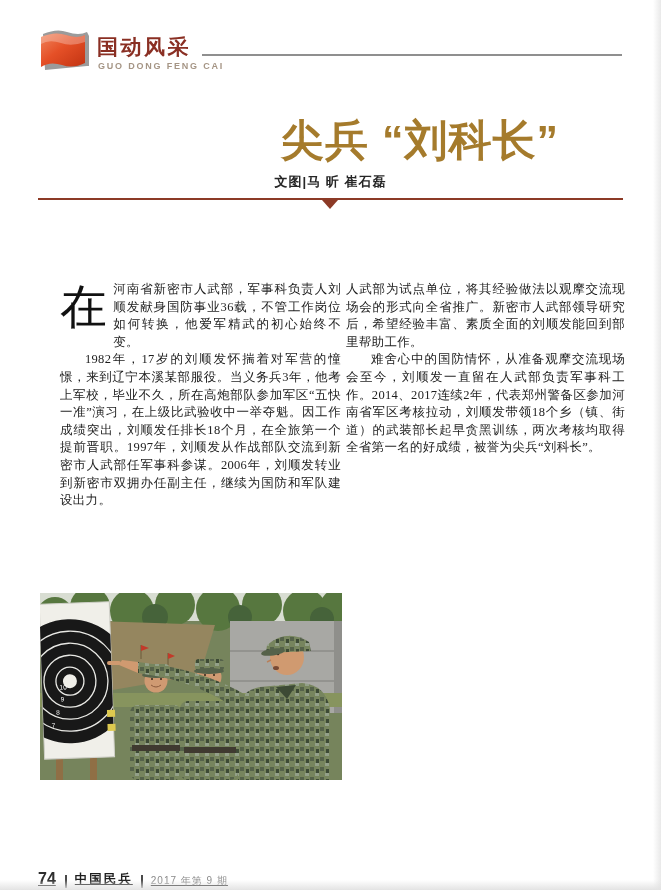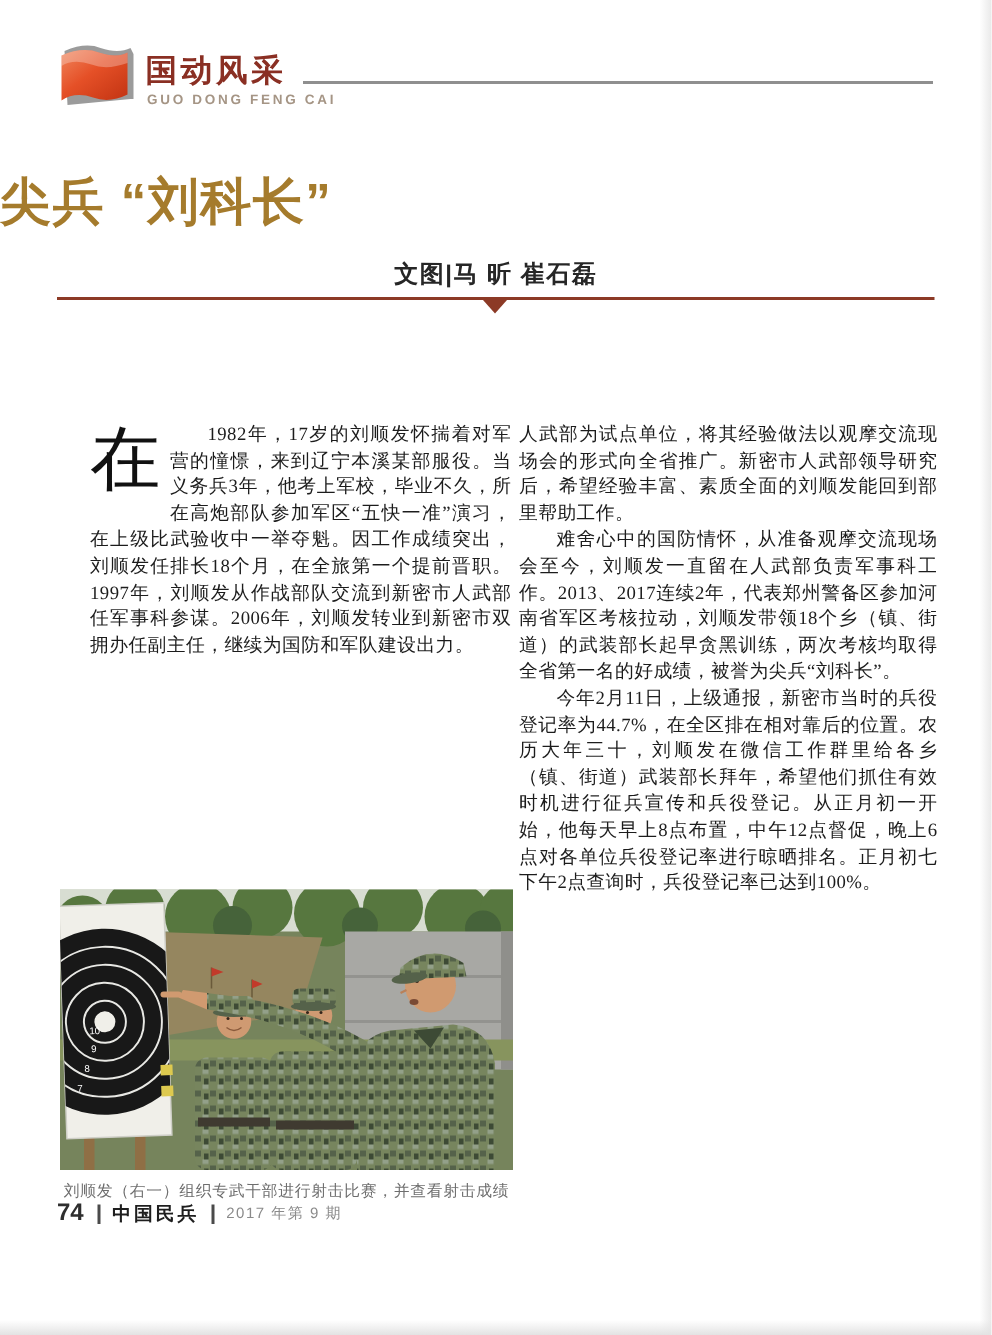--- a/index.html
+++ b/index.html
@@ -6,47 +6,47 @@
   .page{position:relative;width:661px;height:890px;background:#ffffff;overflow:hidden;
         font-family:"Liberation Serif","DejaVu Serif",serif;}
   
   .flag-icon{position:absolute;left:37px;top:26px;width:55px;height:52px;}
   .section-title{position:absolute;left:97px;top:33px;font-family:"Liberation Sans","DejaVu Sans",sans-serif;
         font-weight:bold;font-size:21px;letter-spacing:2.5px;color:#8a2f23;}
   .section-subtitle{position:absolute;left:98px;top:61px;font-family:"Liberation Sans","DejaVu Sans",sans-serif;
         font-weight:bold;font-size:9px;letter-spacing:1.8px;color:#a59585;}
   .header-line{position:absolute;left:202px;top:54px;width:420px;height:2px;background:#8f8f8f;}
   
-  .article-title{position:absolute;left:0;top:112px;width:559px;text-align:left;
+  .article-title{position:absolute;left:0;top:112px;width:559px;text-align:right;
         font-family:"Liberation Sans","DejaVu Sans",sans-serif;font-weight:bold;
-        font-size:34px;letter-spacing:1px;color:#a57b2c;}
+        font-size:43px;letter-spacing:1px;color:#a57b2c;}
   .byline{position:absolute;left:0;top:173px;width:661px;text-align:center;
         font-family:"Liberation Sans","DejaVu Sans",sans-serif;font-weight:bold;
-        font-size:16px;letter-spacing:1px;color:#262626;}
+        font-size:13px;letter-spacing:1px;color:#262626;}
   .title-rule{position:absolute;left:38px;top:198px;width:585px;height:2px;background:#8c3a26;}
   .title-rule-triangle{position:absolute;left:322px;top:200px;width:0;height:0;
         border-left:8px solid transparent;border-right:8px solid transparent;border-top:9px solid #8c3a26;}
   
   .col{position:absolute;top:281px;font-size:12.5px;line-height:17.6px;color:#1c1c1c;
         text-align:justify;letter-spacing:0.3px;}
   .col-left{left:60px;width:281px;}
   .col-right{left:346px;width:279px;}
   .col p{margin:0;}
   .col p.indent{text-indent:2em;}
   .dropcap{float:left;font-size:47px;line-height:48px;height:51px;padding:2px 6px 0 0;color:#111;}
   .endmark{display:inline-block;width:9px;height:11px;background:#c03028;border-radius:2px;
         margin-left:4px;vertical-align:-1px;box-shadow:inset 0 0 0 1.5px #c03028,inset 0 0 0 2.5px #f3d9d4;}
   
   .photo{position:absolute;left:40px;top:593px;width:302px;height:187px;}
   .photo svg{display:block;width:100%;height:100%;}
   .photo-caption{position:absolute;left:40px;top:787px;width:302px;text-align:center;
         font-family:"Liberation Sans","DejaVu Sans",sans-serif;font-size:10.5px;color:#6e6e6e;letter-spacing:0.5px;}
   
-  .footer{position:absolute;left:38px;top:800px;display:flex;align-items:center;
-        font-family:"Liberation Sans","DejaVu Sans",sans-serif;}
+  .footer{position:absolute;left:38px;top:870px;display:flex;align-items:flex-end;
+        font-family:"Liberation Sans","DejaVu Sans",sans-serif;text-decoration:underline;}
   .page-number{font-weight:bold;font-size:16px;color:#2e2e2e;margin-right:9px;}
   .footer .bar{border-left:2px solid #4a4a4a;height:13px;margin-right:8px;}
   .magazine-name{font-weight:bold;font-size:12.5px;color:#1e1e1e;letter-spacing:2px;margin-right:8px;}
   .issue{font-size:10px;color:#8a8a8a;letter-spacing:1px;}
   
   .edge-right{position:absolute;top:0;right:0;width:8px;height:100%;
         background:linear-gradient(to right,rgba(255,255,255,0),#e9e9e9);}
   .edge-bottom{position:absolute;left:0;bottom:0;width:100%;height:10px;
         background:linear-gradient(to bottom,rgba(255,255,255,0),#e3e3e3);}
 </style>
@@ -72,28 +72,27 @@
   <div class="section-title">国动风采</div>
   <div class="section-subtitle">GUO DONG FENG CAI</div>
   <div class="header-line"></div>
 
   <div class="article-title">尖兵 “刘科长”</div>
   <div class="byline">文图|马 昕  崔石磊</div>
   <div class="title-rule"></div>
   <div class="title-rule-triangle"></div>
 
   <div class="col col-left">
-    <p><span class="dropcap">在</span></p>
+    <p><span class="dropcap">在</span><span>河南省新密市人武部，军事科负责人刘顺发献身国防事业36载，不管工作岗位如何转换，他爱军精武的初心始终不变。</span></p>
     <p class="indent">1982年，17岁的刘顺发怀揣着对军营的憧憬，来到辽宁本溪某部服役。当义务兵3年，他考上军校，毕业不久，所在高炮部队参加军区“五快一准”演习，在上级比武验收中一举夺魁。因工作成绩突出，刘顺发任排长18个月，在全旅第一个提前晋职。1997年，刘顺发从作战部队交流到新密市人武部任军事科参谋。2006年，刘顺发转业到新密市双拥办任副主任，继续为国防和军队建设出力。</p>
   </div>
 
   <div class="col col-right">
     <p>人武部为试点单位，将其经验做法以观摩交流现场会的形式向全省推广。新密市人武部领导研究后，希望经验丰富、素质全面的刘顺发能回到部里帮助工作。</p>
-    <p class="indent">难舍心中的国防情怀，从准备观摩交流现场会至今，刘顺发一直留在人武部负责军事科工作。2013、2017连续2年，代表郑州警备区参加河南省军区考核拉动，刘顺发带领18个乡（镇、街道）的武装部长起早贪黑训练，两次考核均取得全省第一名的好成绩，被誉为尖兵“刘科长”。</p>
-    <p class="indent">今年2月11日，上级通报，新密市当时的兵役登记率为44.7%，在全区排在相对靠后的位置。农历大年三十，刘顺发在微信工作群里给各乡（镇、街道）武装部长拜年，希望他们抓住有效时机进行征兵宣传和兵役登记。从正月初一开始，他每天早上8点布置，中午12点督促，晚上6点对各单位兵役登记率进行晾晒排名。正月初七下午2点查询时，兵役登记率已达到100%。</p>
+    <p class="indent">难舍心中的国防情怀，从准备观摩交流现场会至今，刘顺发一直留在人武部负责军事科工作。2014、2017连续2年，代表郑州警备区参加河南省军区考核拉动，刘顺发带领18个乡（镇、街道）的武装部长起早贪黑训练，两次考核均取得全省第一名的好成绩，被誉为尖兵“刘科长”。</p>
   </div>
 
   <div class="photo">
     <svg viewBox="0 0 302 187" preserveAspectRatio="none">
       <defs>
         <pattern id="camoP" patternUnits="userSpaceOnUse" width="10" height="10">
           <rect width="10" height="10" fill="#77855e"></rect>
           <rect x="0" y="4" width="4" height="4" fill="#55624a"></rect>
           <rect x="5" y="0" width="4" height="3" fill="#93a089"></rect>
           <rect x="6" y="6" width="3" height="4" fill="#3d4a35"></rect>
@@ -186,21 +185,20 @@
         <rect x="67" y="68" width="14" height="4" rx="2" fill="#d09a70"></rect>
         <ellipse cx="247" cy="64" rx="17" ry="18" fill="#d09a70"></ellipse>
         <circle cx="238" cy="61" r="1.3" fill="#33241a"></circle>
         <path d="M231,67 l-4,2" stroke="#b9815a" stroke-width="1.5" fill="none"></path>
         <ellipse cx="236" cy="75" rx="3" ry="2" fill="#7a4a34"></ellipse>
         <path d="M227,52 Q247,35 269,49 L271,58 L226,60 Z" fill="url(#camoP)"></path>
         <ellipse cx="233" cy="59" rx="12" ry="3.5" fill="#55624a" transform="rotate(-8 233 59)"></ellipse>
       </g>
     </svg>
   </div>
-  <div class="photo-caption">刘顺发（右一）组织专武干部进行射击比赛，并查看射击成绩</div>
 
   <div class="footer">
     <span class="page-number">74</span>
     <span class="bar"></span>
     <span class="magazine-name">中国民兵</span>
     <span class="bar"></span>
     <span class="issue">2017 年第 9 期</span>
   </div>
 
   <div class="edge-right"></div>

